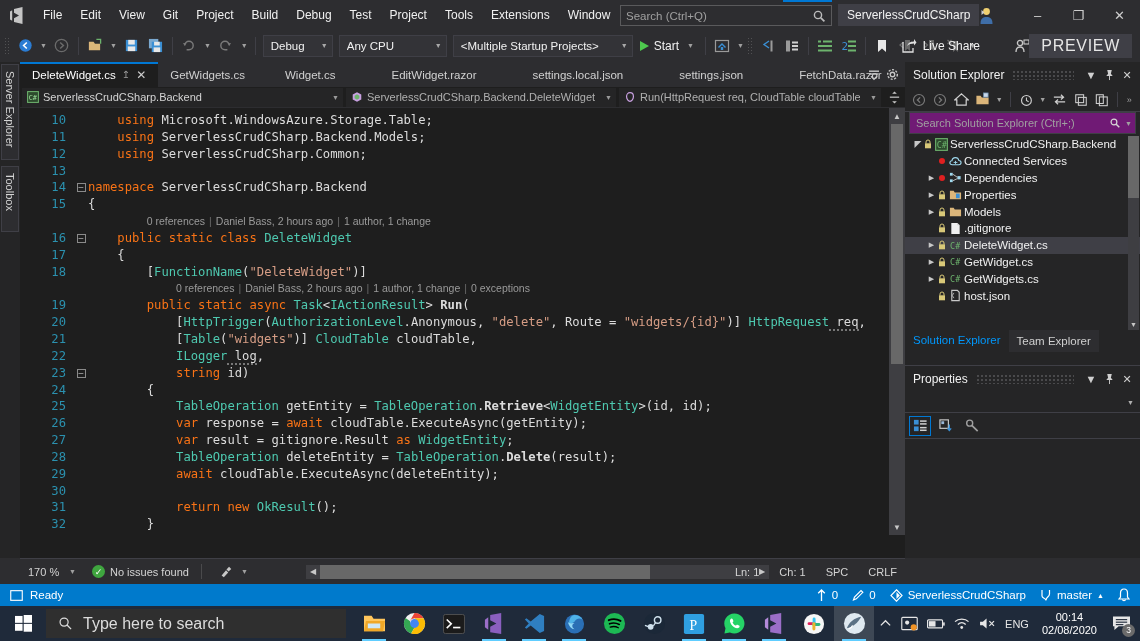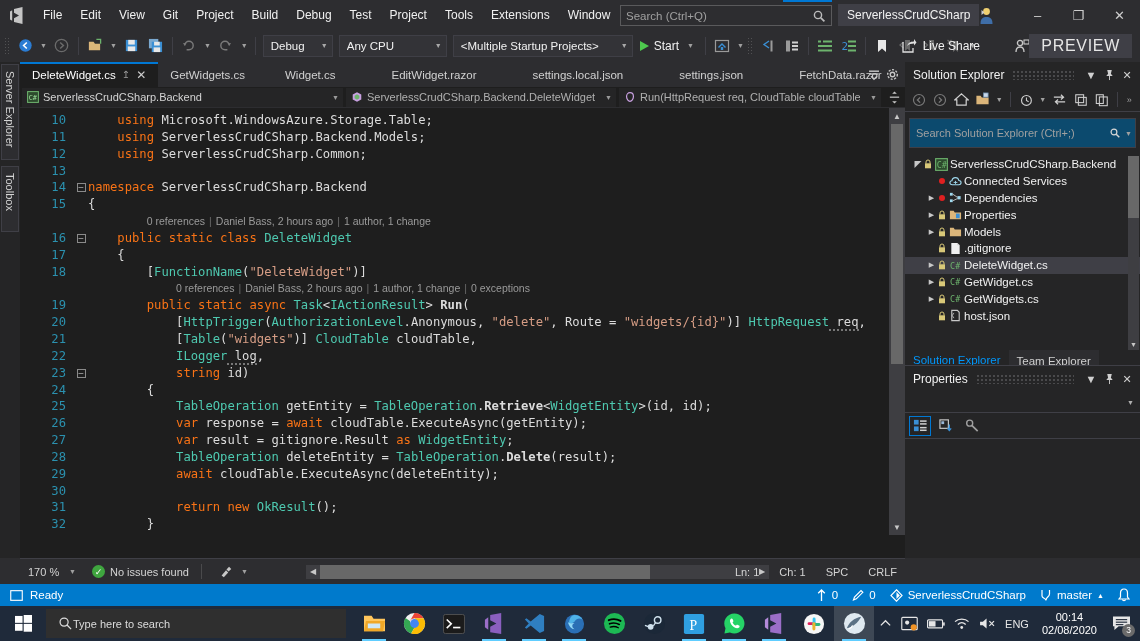--- a/index.html
+++ b/index.html
@@ -212,21 +212,21 @@
   .hdr-btn { width: 18px; height: 20px; display: flex; align-items: center; justify-content: center;
     color: #d0d0d0; font-size: 11px; }
   .panel-toolbar {
     height: 24px; display: flex; align-items: center; gap: 1px; padding: 0 4px;
     border-bottom: 1px solid #3f3f46;
   }
   .pt-btn { width: 21px; height: 20px; display: flex; align-items: center; justify-content: center;
     color: #c0c0c0; font-size: 12px; }
   .pt-sep { width: 1px; height: 15px; background: #3f3f46; margin: 0 4px; }
   .se-search {
-    height: 30px; margin: 6px 4px; background: #0c4a6e; border: 1px solid #3f3f46;
+    height: 22px; margin: 0 4px; background: #701a75; border: 1px solid #3f3f46;
     display: flex; align-items: center; padding: 0 3px 0 6px;
   }
   .se-search input { flex: 1; background: transparent; border: 0; outline: 0; color: #c8c8c8;
     font-size: 11px; font-family: "Liberation Sans", sans-serif; }
   .se-search input::placeholder { color: #a0a0a0; }
 
   .tree { position: relative; height: 196px; overflow: hidden; padding-top: 2px; }
   .tree-row {
     height: 16.8px; display: flex; align-items: center; color: #f1f1f1; font-size: 11.5px;
     white-space: nowrap; padding-right: 14px;
@@ -267,21 +267,21 @@
   .sb-item { display: flex; align-items: center; gap: 5px; }
 
   
   .taskbar {
     position: absolute; left: 0; top: 606px; width: 1140px; height: 35px; background: #1f2a3a;
     display: flex; align-items: center;
   }
   .start-win { width: 46px; height: 35px; display: flex; align-items: center; justify-content: center; }
   .tb-search {
     width: 300px; height: 29px; background: #2f2f2f; display: flex; align-items: center;
-    padding: 0 12px; color: #dcdcdc; font-size: 11px;
+    gap: 10px; padding: 0 12px; color: #dcdcdc; font-size: 16px;
   }
   .task-icons { display: flex; align-items: center; height: 35px; margin-left: 8px; }
   .ti { width: 40px; height: 35px; display: flex; align-items: center; justify-content: center;
     position: relative; }
   .ti.run::after {
     content: ""; position: absolute; bottom: 0; left: 8px; width: 24px; height: 2.5px;
     background: #60cdff;
   }
   .ti.active { background: rgba(255,255,255,.14); }
   .tray { margin-left: auto; display: flex; align-items: center; gap: 9px; padding-right: 8px;

